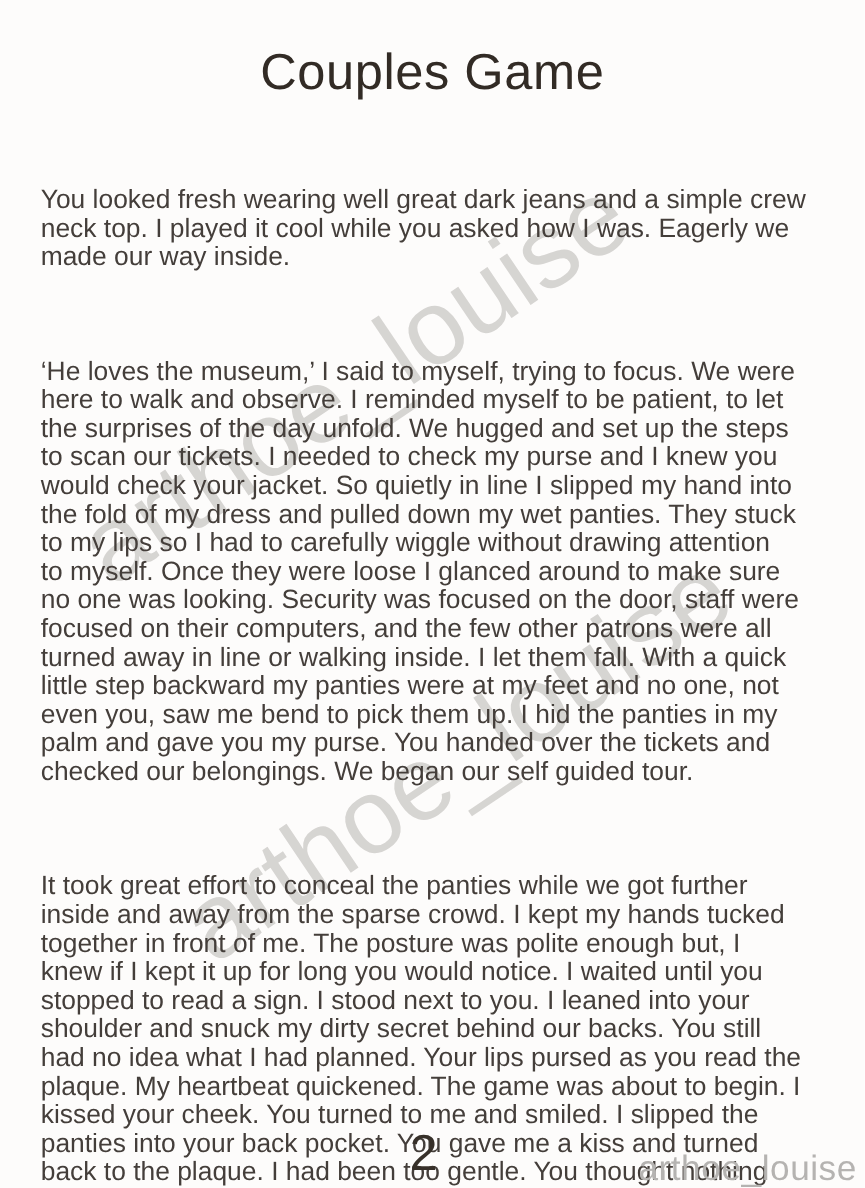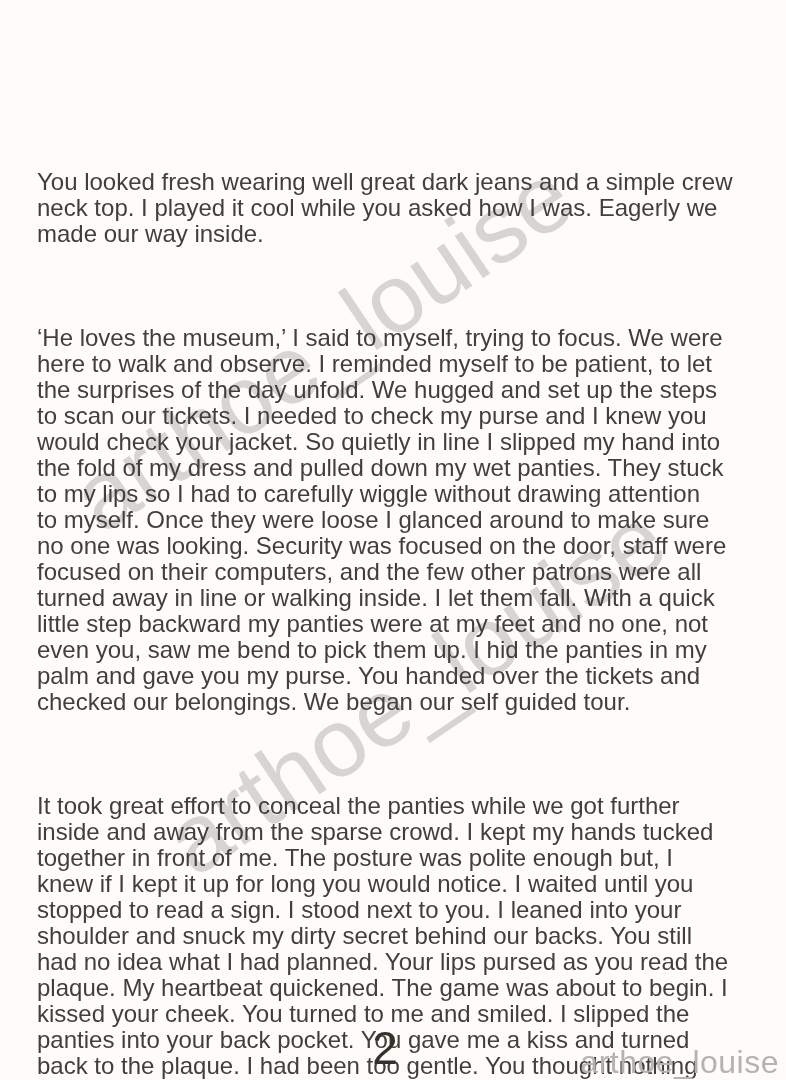--- a/index.html
+++ b/index.html
@@ -73,20 +73,21 @@
 </style>
 </head>
 <body>
 
 <div class="page">
 
   <div class="watermark-diag wm1">arthoe_louise</div>
 
   <div class="watermark-diag wm2">arthoe_louise</div>
 
+  <h1 class="title">Couples Game</h1>
 
   <div class="body-text">
     <p>You looked fresh wearing well great dark jeans and a simple crew
 neck top. I played it cool while you asked how I was. Eagerly we
 made our way inside.</p>
     <p>‘He loves the museum,’ I said to myself, trying to focus. We were
 here to walk and observe. I reminded myself to be patient, to let
 the surprises of the day unfold. We hugged and set up the steps
 to scan our tickets. I needed to check my purse and I knew you
 would check your jacket. So quietly in line I slipped my hand into

